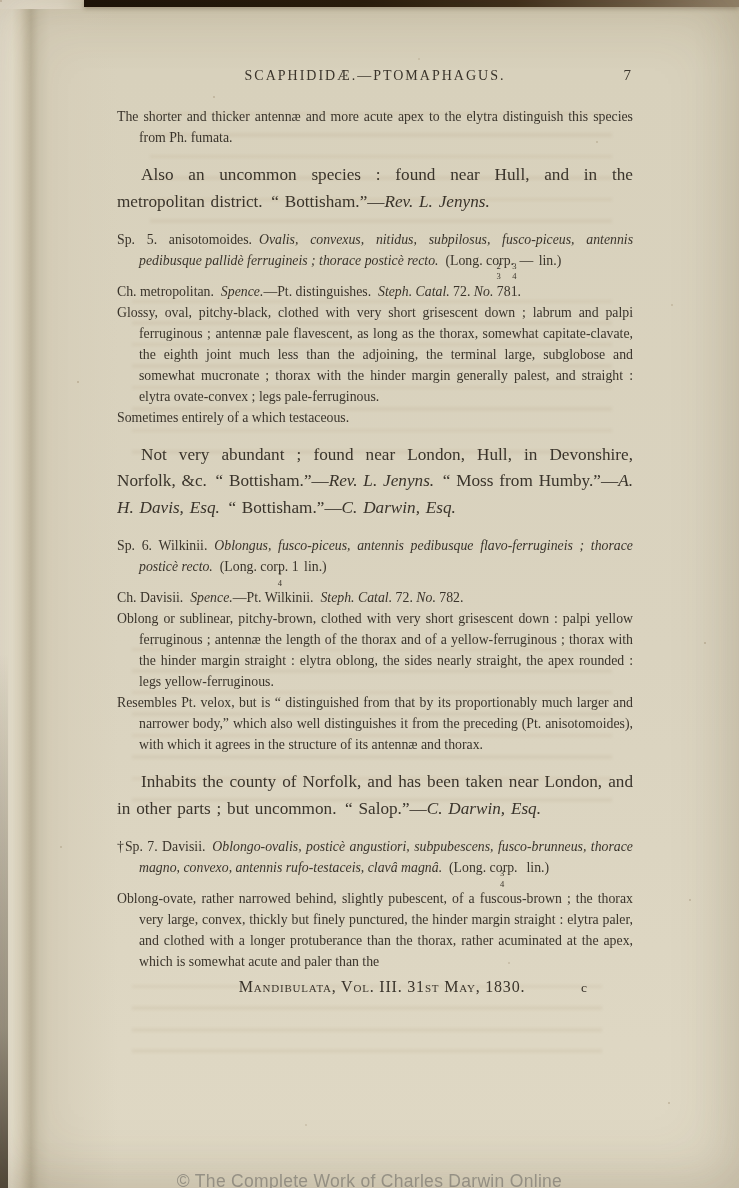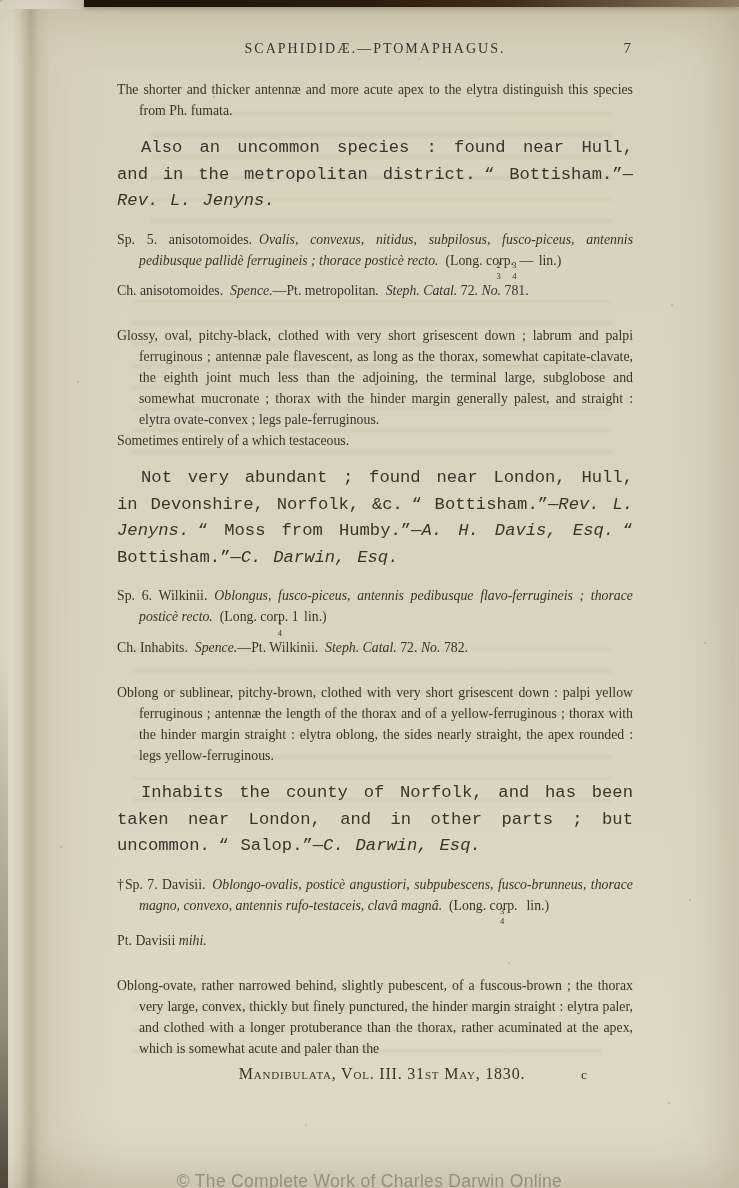--- a/index.html
+++ b/index.html
@@ -49,34 +49,34 @@
     background:rgba(118,95,60,.30);
     box-shadow:213px 96px rgba(118,95,60,.28), 596px 141px rgba(118,95,60,.25),
       77px 381px rgba(118,95,60,.3), 671px 304px rgba(118,95,60,.22),
       151px 644px rgba(118,95,60,.25), 704px 642px rgba(118,95,60,.3),
       60px 846px rgba(118,95,60,.25), 689px 899px rgba(118,95,60,.28),
       305px 1124px rgba(118,95,60,.2), 668px 1102px rgba(118,95,60,.3),
       418px 58px rgba(118,95,60,.2), 508px 962px rgba(118,95,60,.22);
   }
   
   .content{
-    position:absolute;left:117px;top:41px;width:516px;bottom:0;
+    position:absolute;left:117px;top:68px;width:516px;bottom:0;
     color:#3a342b;overflow:hidden;
   }
   .header{position:relative;text-align:center;font-size:14px;letter-spacing:2px;
     margin-bottom:20px;height:18px;}
   .pagenum{position:absolute;right:2px;top:-1px;font-size:15px;letter-spacing:0;}
   .para{margin:0;text-align:justify;}
   .sm{font-size:13.8px;line-height:21px;}
   .lg{font-size:17.2px;line-height:26.5px;word-spacing:1.5px;}
   .hang{padding-left:22px;text-indent:-22px;}
-  .find{text-indent:24px;font-family:Liberation Mono, monospace;}
+  .find{text-indent:24px;}
   .it{font-style:italic;}
   .gap{margin-top:14px;}
-  .gap-sm{margin-top:24px;}
+  .gap-sm{margin-top:0;}
   .gap-xs{margin-top:4px;}
   .frac{display:inline-flex;flex-direction:column;align-items:center;
     vertical-align:-0.45em;line-height:1;font-size:0.62em;font-style:normal;margin:0 1px;}
   .frac .fd{border-top:1px solid #3a342b;padding-top:1px;}
   .footer{position:relative;font-variant:small-caps;font-size:16px;letter-spacing:.8px;
     padding-left:14px;margin-top:6px;text-align:center;}
   .sig{position:absolute;right:46px;top:2px;font-variant:normal;font-size:13.5px;letter-spacing:0;}
   .watermark{
     position:absolute;bottom:-4px;left:0;width:100%;text-align:center;
     font-family:"Liberation Sans","DejaVu Sans",sans-serif;
@@ -109,44 +109,44 @@
     <div class="para lg find gap"><span>Also an uncommon species : found near Hull, and in the metropolitan district. “ Bottisham.”—</span><span class="it">Rev. L. Jenyns.</span></div>
 
     <div class="para sm hang gap"><span>Sp. 5. anisotomoides. </span><span class="it">Ovalis, convexus, nitidus, subpilosus, fusco-piceus, antennis pedibusque pallidè ferrugineis ; thorace posticè recto.</span><span> (Long. corp. </span><span class="frac">
           <span class="fn">2</span>
           <span class="fd">3</span>
         </span><span>—</span><span class="frac">
           <span class="fn">3</span>
           <span class="fd">4</span>
         </span><span> lin.)</span></div>
 
-    <div class="para sm hang"><span>Ch. anisotomoides. </span><span class="it">Spence.</span><span>—Pt. metropolitan. </span><span class="it">Steph. Catal.</span><span> 72. </span><span class="it">No.</span><span> 781.</span></div>
+    <div class="para sm hang"><span>Ch. metropolitan. </span><span class="it">Spence.</span><span>—Pt. distinguishes. </span><span class="it">Steph. Catal.</span><span> 72. </span><span class="it">No.</span><span> 781.</span></div>
 
     <div class="para sm hang gap-sm">Glossy, oval, pitchy-black, clothed with very short grisescent down ; labrum and palpi ferruginous ; antennæ pale flavescent, as long as the thorax, somewhat capitate-clavate, the eighth joint much less than the adjoining, the terminal large, subglobose and somewhat mucronate ; thorax with the hinder margin generally palest, and straight : elytra ovate-convex ; legs pale-ferruginous.</div>
     <div class="para sm hang">Sometimes entirely of a which testaceous.</div>
 
     <div class="para lg find gap"><span>Not very abundant ; found near London, Hull, in Devonshire, Norfolk, &amp;c. “ Bottisham.”—</span><span class="it">Rev. L. Jenyns.</span><span> “ Moss from Humby.”—</span><span class="it">A. H. Davis, Esq.</span><span> “ Bottisham.”—</span><span class="it">C. Darwin, Esq.</span></div>
 
     <div class="para sm hang gap"><span>Sp. 6. Wilkinii. </span><span class="it">Oblongus, fusco-piceus, antennis pedibusque flavo-ferrugineis ; thorace posticè recto.</span><span> (Long. corp. 1</span><span class="frac">
           <span class="fn">1</span>
           <span class="fd">4</span>
         </span><span> lin.)</span></div>
 
-    <div class="para sm hang"><span>Ch. Inhabits. </span><span class="it">Spence.</span><span>—Pt. Wilkinii. </span><span class="it">Steph. Catal.</span><span> 72. </span><span class="it">No.</span><span> 782.</span></div>
+    <div class="para sm hang"><span>Ch. Davisii. </span><span class="it">Spence.</span><span>—Pt. Wilkinii. </span><span class="it">Steph. Catal.</span><span> 72. </span><span class="it">No.</span><span> 782.</span></div>
 
     <div class="para sm hang gap-sm">Oblong or sublinear, pitchy-brown, clothed with very short grisescent down : palpi yellow ferruginous ; antennæ the length of the thorax and of a yellow-ferruginous ; thorax with the hinder margin straight : elytra oblong, the sides nearly straight, the apex rounded : legs yellow-ferruginous.</div>
+    <div class="para sm hang">Resembles Pt. velox, but is “ distinguished from that by its proportionably much larger and narrower body,” which also well distinguishes it from the preceding (Pt. anisotomoides), with which it agrees in the structure of its antennæ and thorax.</div>
 
     <div class="para lg find gap"><span>Inhabits the county of Norfolk, and has been taken near London, and in other parts ; but uncommon. “ Salop.”—</span><span class="it">C. Darwin, Esq.</span></div>
 
     <div class="para sm hang gap"><span>†Sp. 7. Davisii. </span><span class="it">Oblongo-ovalis, posticè angustiori, subpubescens, fusco-brunneus, thorace magno, convexo, antennis rufo-testaceis, clavâ magnâ.</span><span> (Long. corp. </span><span class="frac">
           <span class="fn">3</span>
           <span class="fd">4</span>
         </span><span> lin.)</span></div>
 
-    <div class="para sm hang gap-xs"><span>Pt. Davisii </span><span class="it">mihi.</span></div>
 
     <div class="para sm hang gap-sm">Oblong-ovate, rather narrowed behind, slightly pubescent, of a fuscous-brown ; the thorax very large, convex, thickly but finely punctured, the hinder margin straight : elytra paler, and clothed with a longer protuberance than the thorax, rather acuminated at the apex, which is somewhat acute and paler than the</div>
 
     <div class="footer">
       <span>Mandibulata, Vol. III. 31st May, 1830.</span>
       <span class="sig">c</span>
     </div>
 
   </div>
 

